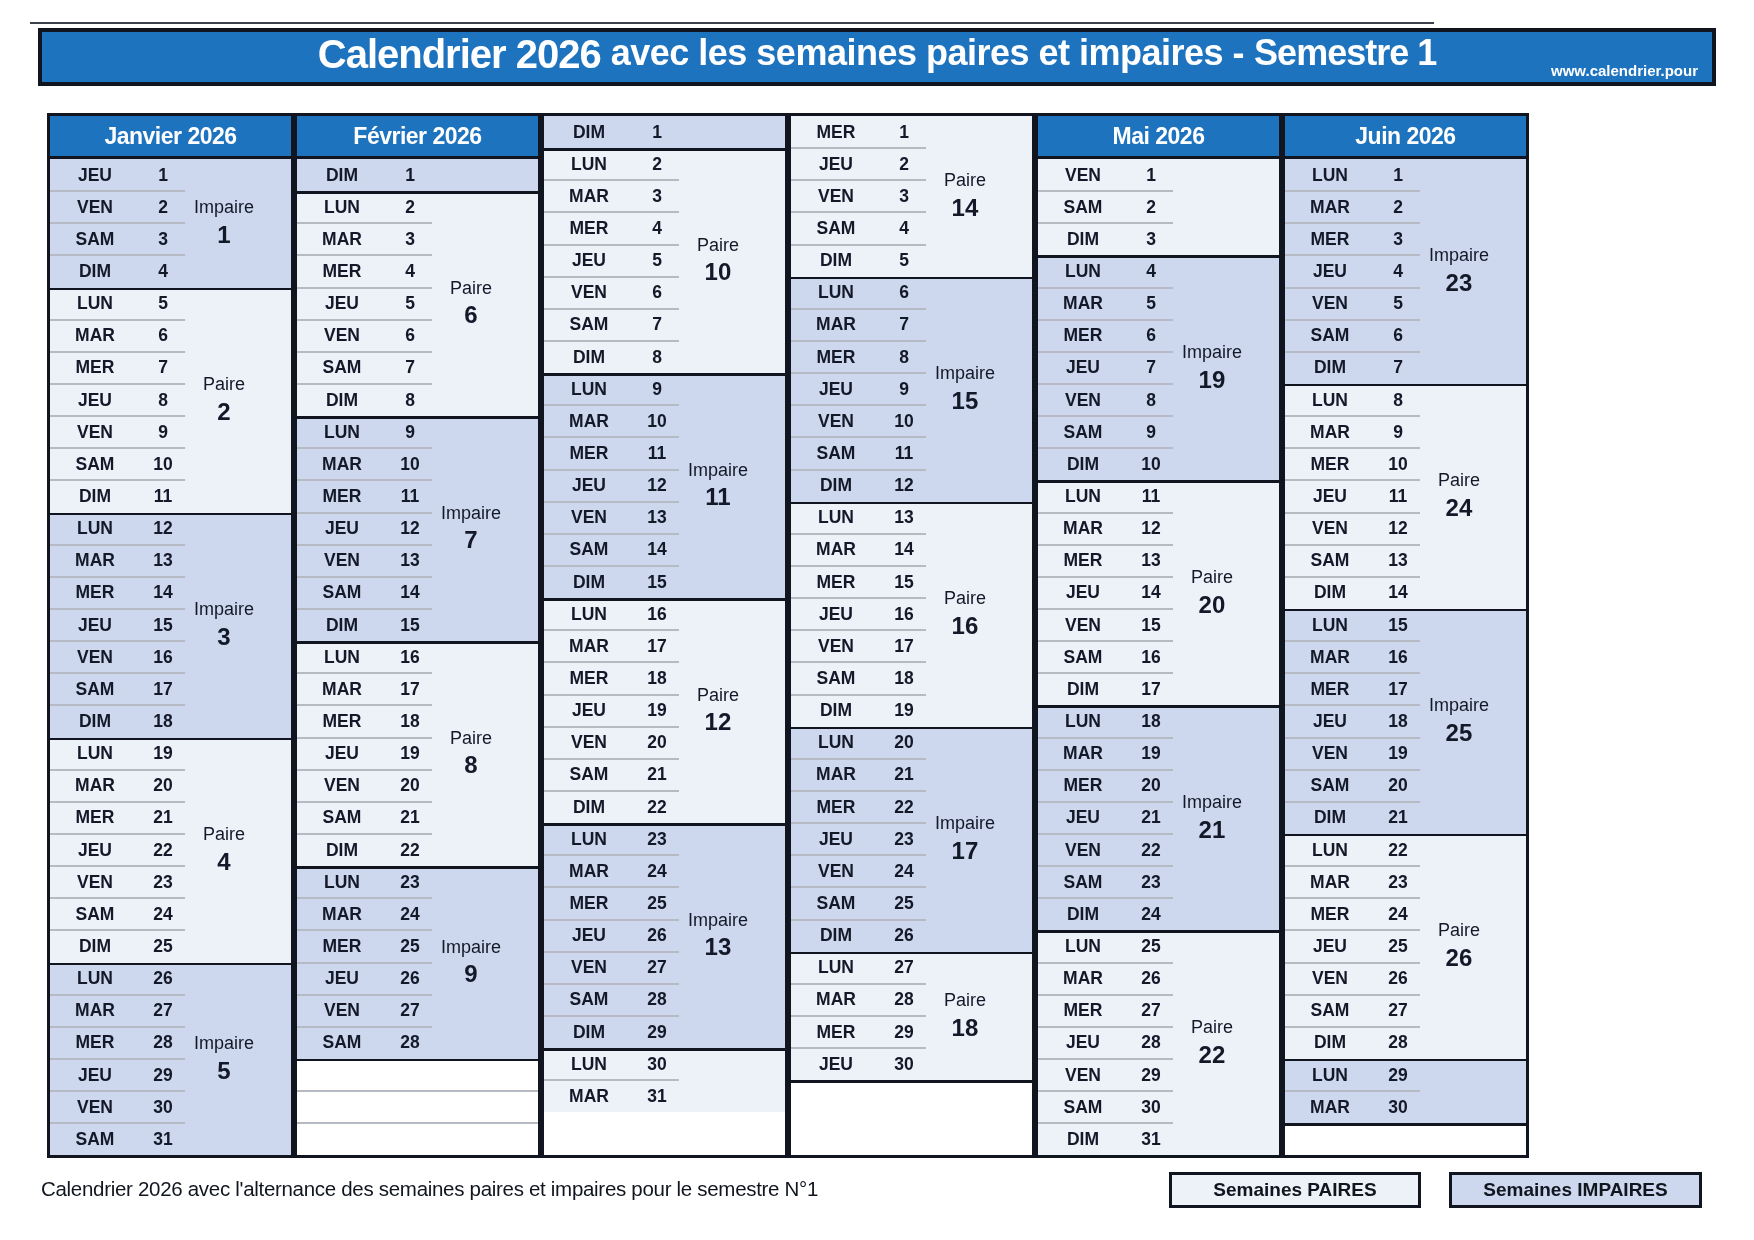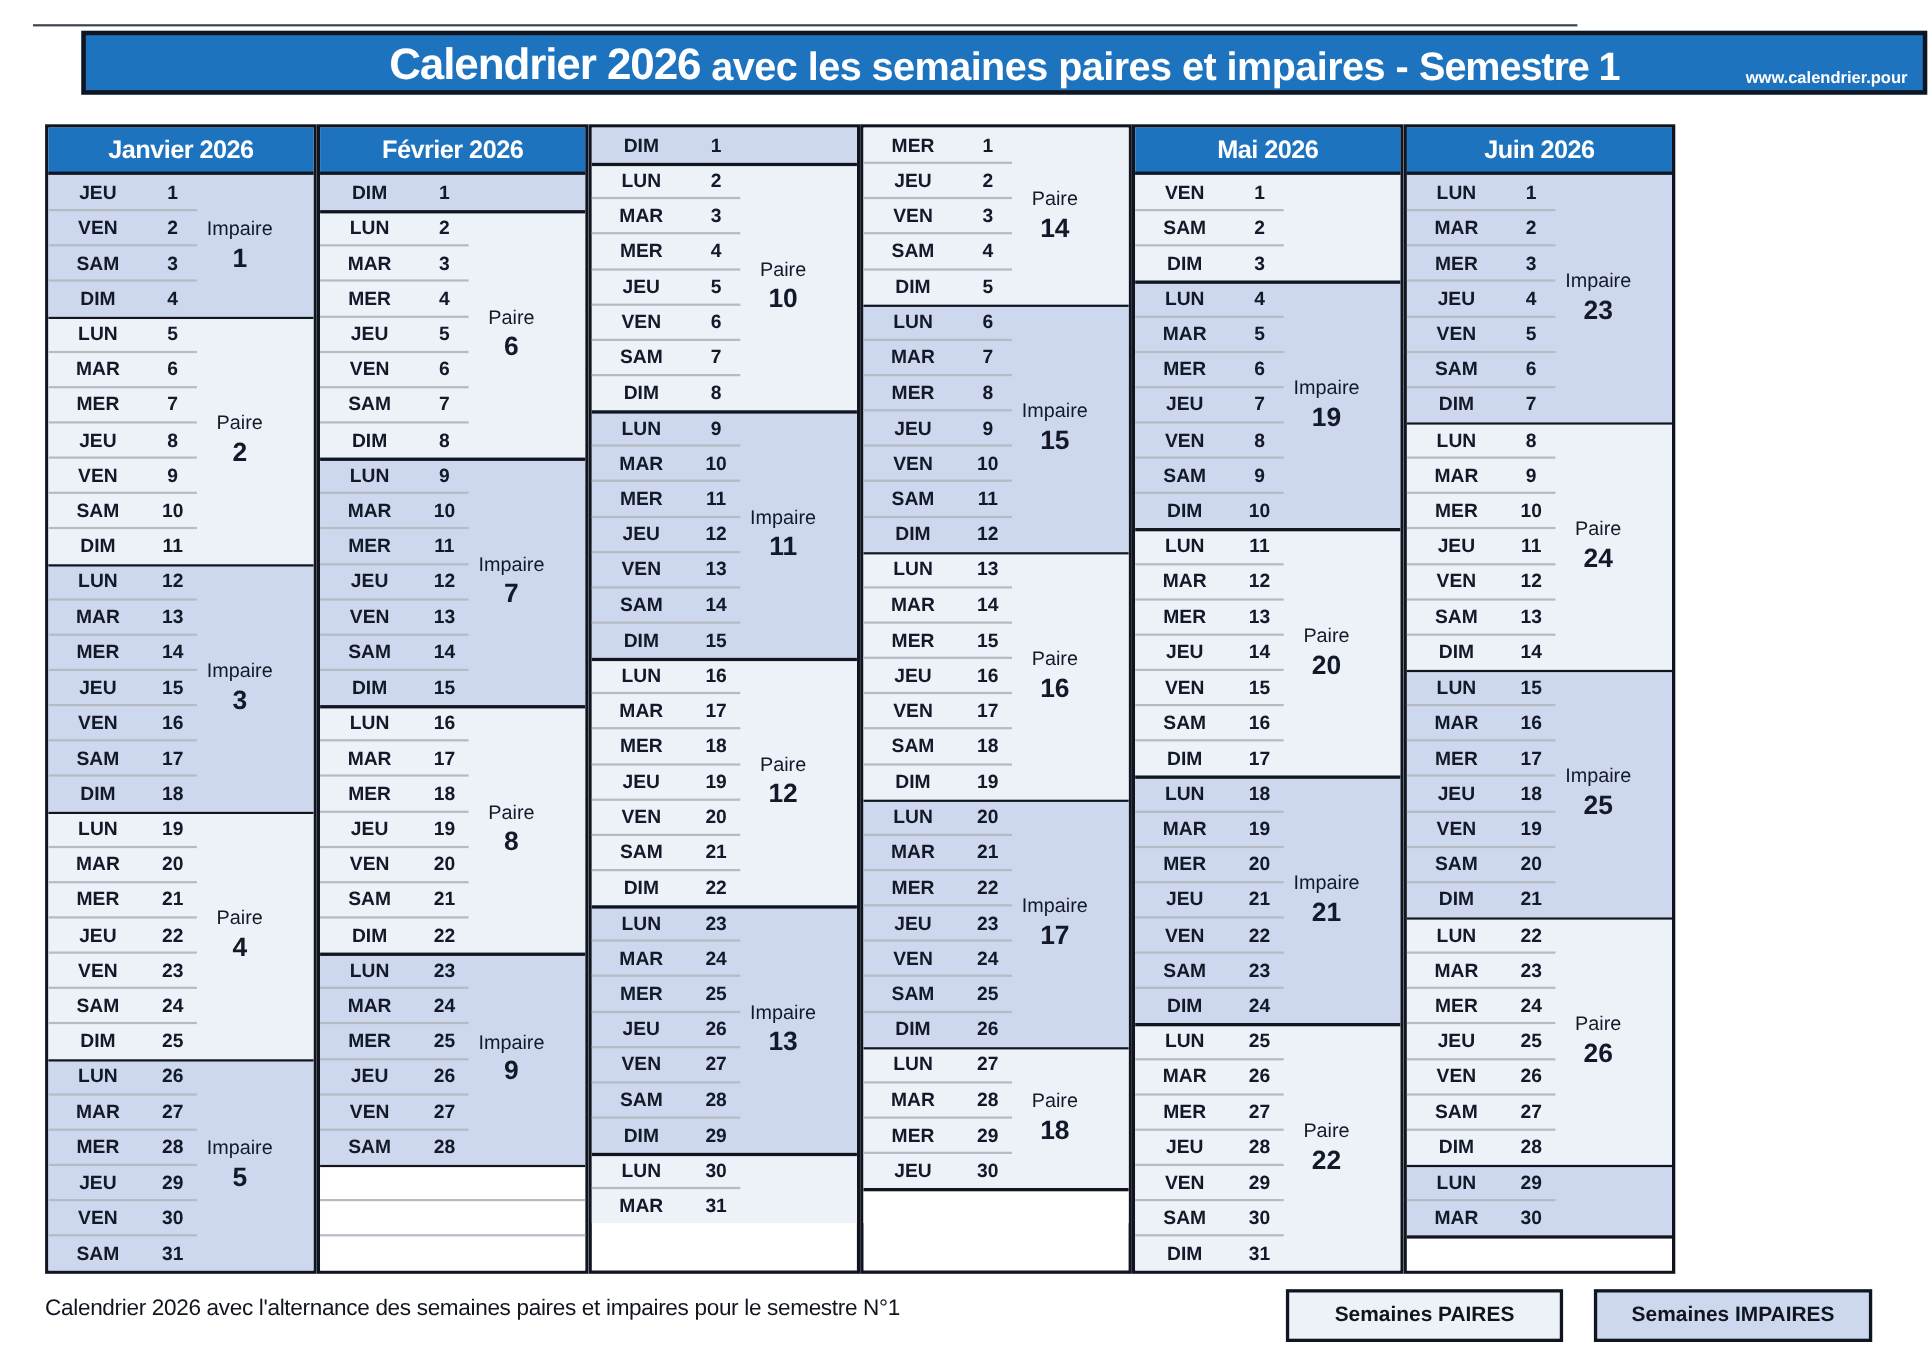--- a/index.html
+++ b/index.html
@@ -5,28 +5,28 @@
   html,body{margin:0;padding:0;}
   body{
     width:1754px;height:1240px;position:relative;background:#ffffff;
     font-family:"Liberation Sans", sans-serif;overflow:hidden;
   }
   .topline{position:absolute;left:30px;top:22px;width:1404px;height:2px;background:#3c414b;}
   
   .banner{
     position:absolute;left:38px;top:28px;width:1678px;height:58px;
     background:#1E73BF;border:4px solid #10151F;box-sizing:border-box;
-    display:flex;align-items:flex-end;justify-content:center;color:#fff;margin-left:36px;
+    display:flex;align-items:flex-start;justify-content:center;color:#fff;
   }
   .banner .t1{font-size:40px;font-weight:bold;letter-spacing:-1px;}
   .banner .t2{font-size:36px;font-weight:bold;margin:0 10px;letter-spacing:-0.5px;}
   .banner .t3{font-size:36px;font-weight:bold;letter-spacing:-1px;}
   .site{position:absolute;right:14px;bottom:3px;font-size:15px;font-weight:bold;color:#fff;}
   
-  .grid{position:absolute;left:41px;top:113px;width:1494px;display:flex;justify-content:flex-start;}
+  .grid{position:absolute;left:41px;top:113px;width:1494px;display:flex;justify-content:center;}
   .month-column{width:247px;box-sizing:border-box;border:3px solid #10151F;background:#fff;}
   .month-header{
     height:40px;background:#1E73BF;color:#fff;font-weight:bold;font-size:23px;
     text-align:center;line-height:40px;border-bottom:3px solid #10151F;letter-spacing:-0.5px;
   }
   .week{position:relative;box-sizing:border-box;}
   .week.impaire{background:#CDD8EE;}
   .week.paire{background:#EDF1F8;}
   .week.empty{background:#ffffff;}
   .week.bordered::before{
@@ -44,21 +44,21 @@
     text-align:center;color:#131929;line-height:1.15;
   }
   .label-text{display:block;font-size:18px;}
   .label-num{display:block;font-size:24px;font-weight:bold;margin-top:3px;}
   
   .footnote{
     position:absolute;left:41px;top:1177px;width:1100px;text-align:left;
     font-size:20.5px;color:#10151F;letter-spacing:-0.3px;
   }
   .legend{
-    position:absolute;top:1172px;height:48px;box-sizing:border-box;border:3px solid #10151F;
+    position:absolute;top:1172px;height:36px;box-sizing:border-box;border:3px solid #10151F;
     display:flex;align-items:center;justify-content:center;
     font-weight:bold;font-size:19px;color:#10151F;
   }
   .legend.paires{left:1169px;width:252px;background:#EDF1F8;}
   .legend.impaires{left:1449px;width:253px;background:#CDD8EE;}
 </style>
 </head>
 <body>
 
 <div class="topline"></div>

